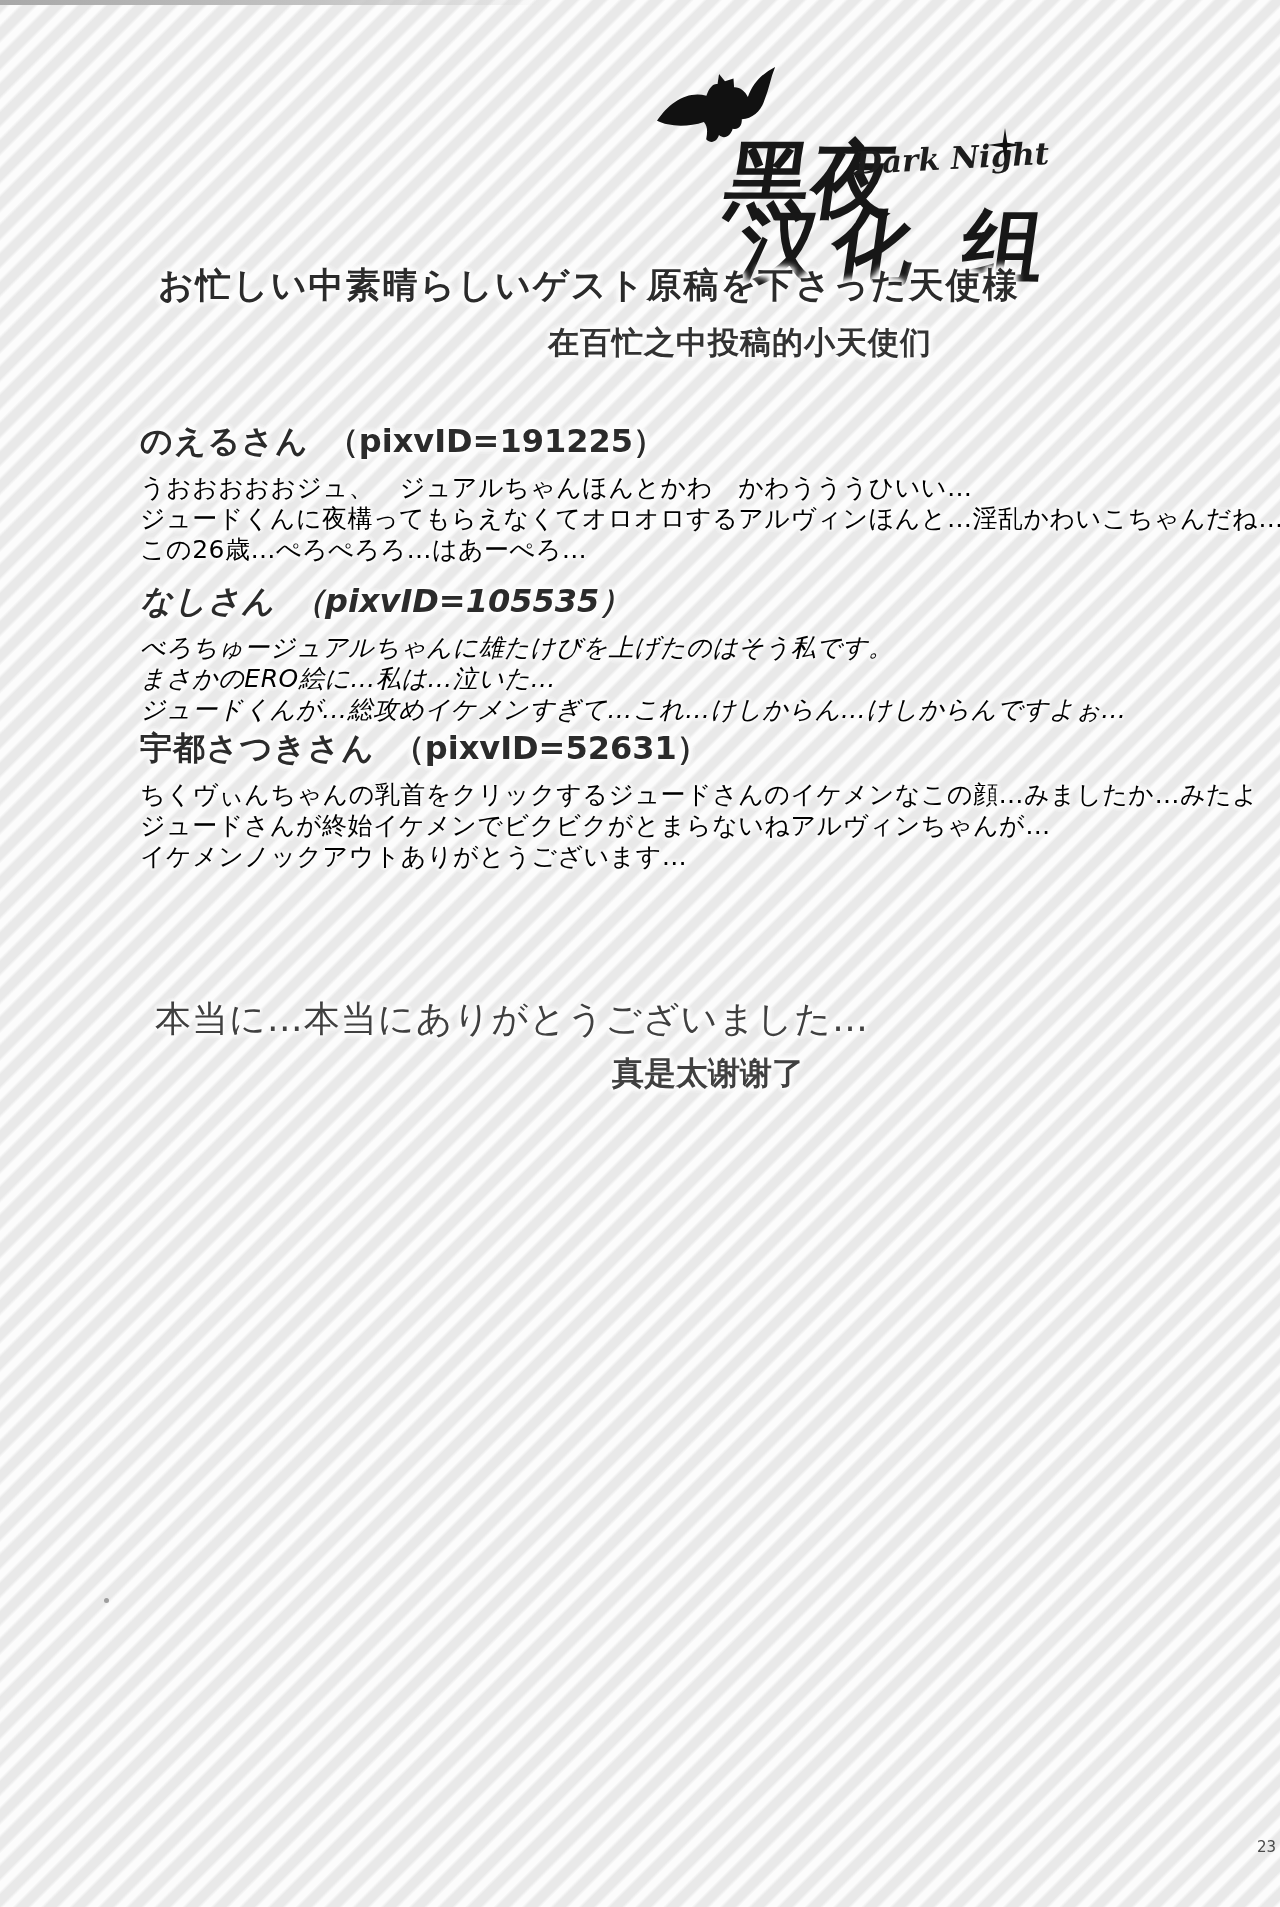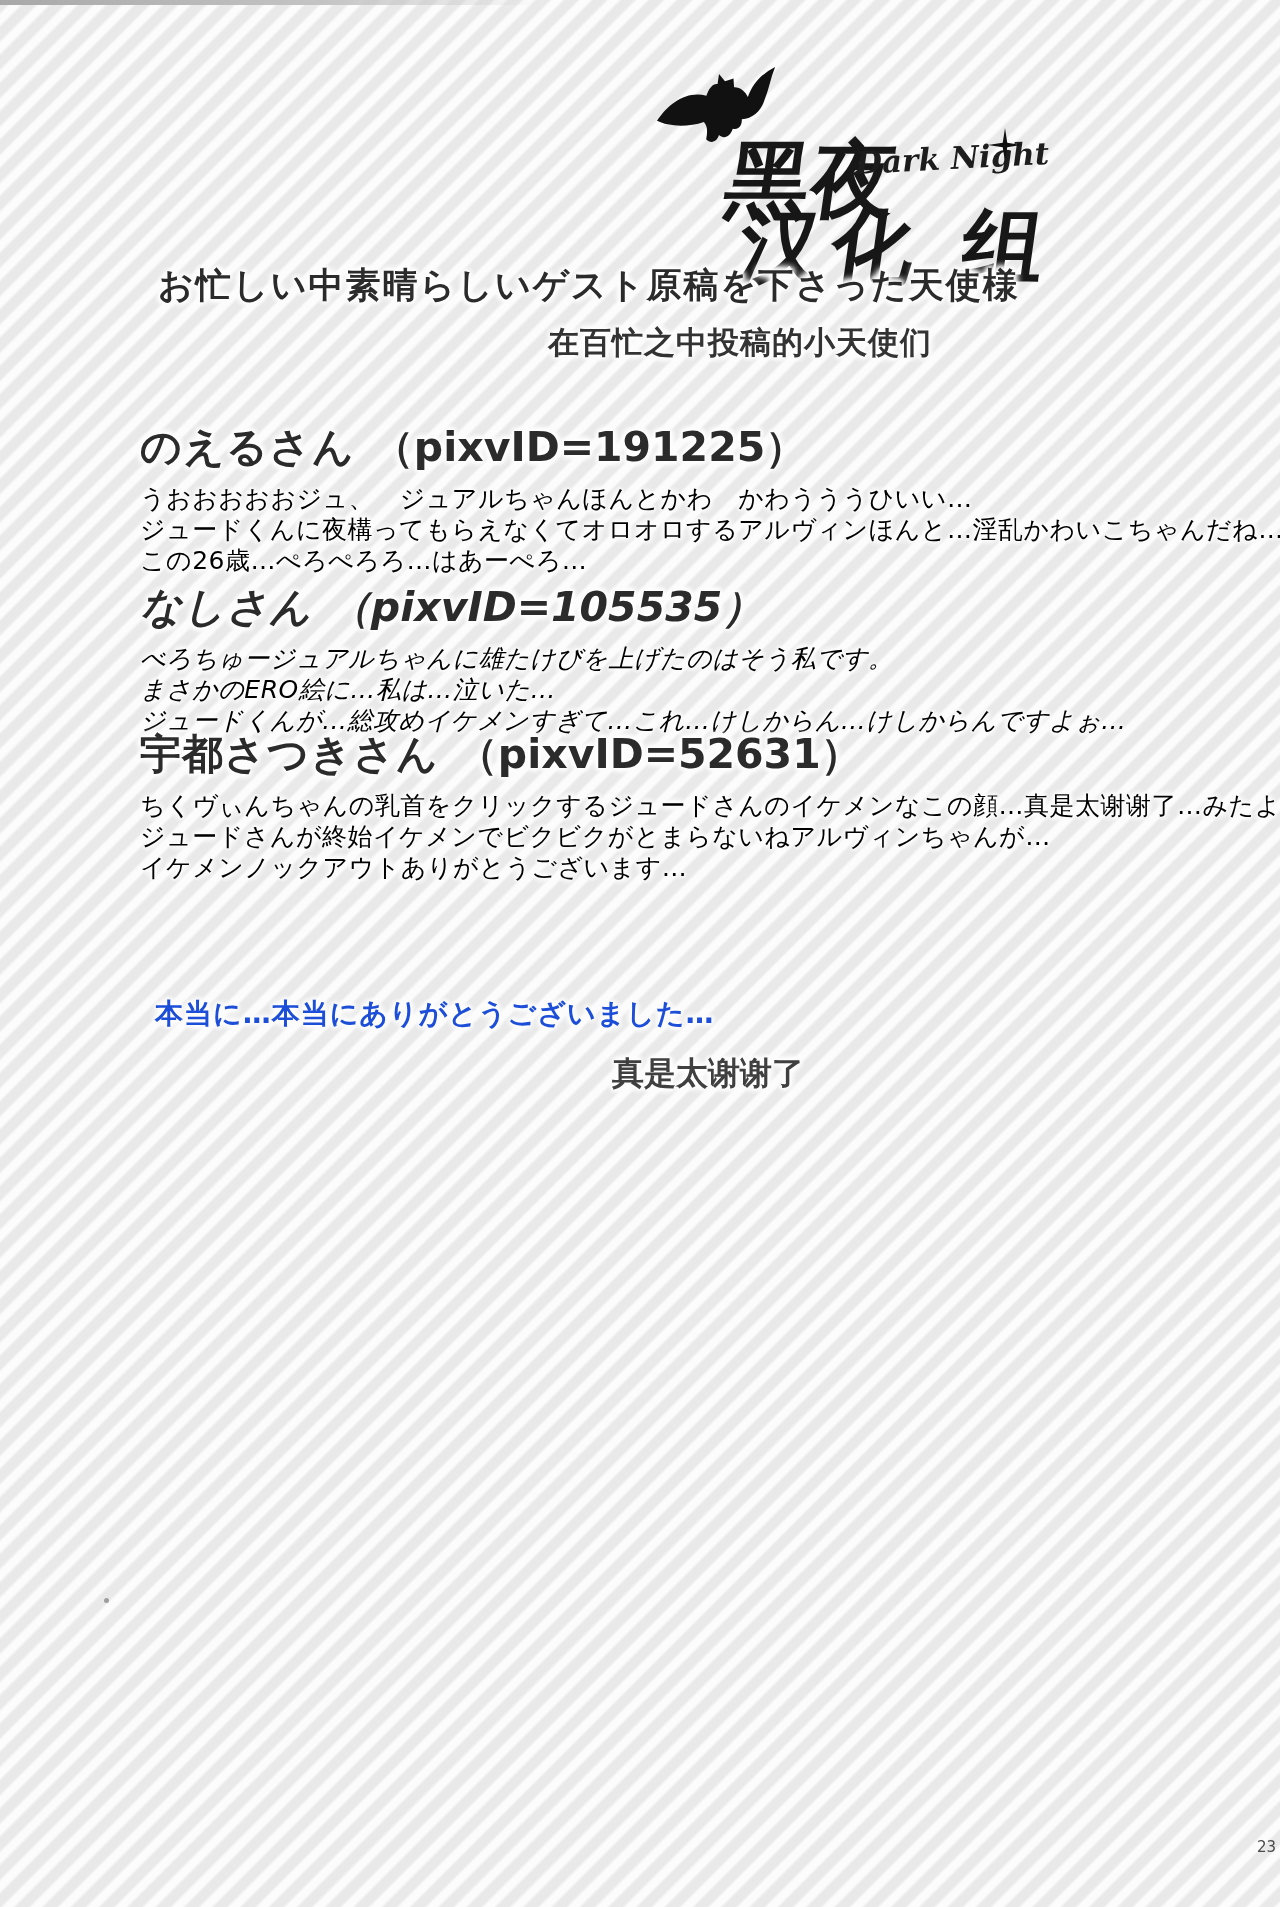--- a/index.html
+++ b/index.html
@@ -49,29 +49,29 @@
 
   
   .heading-jp{left:158px;top:262px;font-size:35px;font-weight:800;
     letter-spacing:2px;color:#2b2b2b;white-space:nowrap;text-align:center;}
   .heading-cn{left:548px;top:322px;font-size:31px;font-weight:700;
     letter-spacing:1px;color:#333;white-space:nowrap;}
 
   
   .section{left:140px;width:1110px;}
   .sec-1{top:420px;} .sec-2{top:580px;font-style:italic;} .sec-3{top:727px;}
-  .guest-title{font-size:41px;font-weight:800;color:#2b2b2b;
+  .guest-title{font-size:32px;font-weight:800;color:#2b2b2b;
     white-space:nowrap;margin-bottom:8px;letter-spacing:1px;}
   .guest-title .gid{margin-left:18px;letter-spacing:0;}
   .guest-lines{font-size:25px;font-weight:500;line-height:31px;color:#000000;
     white-space:nowrap;letter-spacing:0.5px;}
 
   
-  .closing-jp{left:155px;top:995px;font-size:28px;font-weight:700;
-    letter-spacing:1px;color:#1d4ed8;white-space:nowrap;}
+  .closing-jp{left:155px;top:995px;font-size:36px;font-weight:400;
+    letter-spacing:1px;color:#404040;white-space:nowrap;}
   .closing-cn{left:612px;top:1052px;font-size:32px;font-weight:700;
     color:#404040;white-space:nowrap;}
 </style>
 </head>
 <body>
 
 <div class="abs top-sliver"></div>
 <div class="abs stray-dot"></div>
 
 <div class="abs bat">
@@ -130,21 +130,21 @@
     <div>まさかのERO絵に…私は…泣いた…</div>
     <div>ジュードくんが…総攻めイケメンすぎて…これ…けしからん…けしからんですよぉ…</div>
   </div>
 </div>
 
 <div class="abs section sec-3">
   <div class="guest-title halo">
     <span>宇都さつきさん</span><span class="gid">（pixvID=52631）</span>
   </div>
   <div class="guest-lines halo">
-    <div>ちくヴぃんちゃんの乳首をクリックするジュードさんのイケメンなこの顔…真是太谢谢了…みたよ</div>
+    <div>ちくヴぃんちゃんの乳首をクリックするジュードさんのイケメンなこの顔…みましたか…みたよ</div>
     <div>ジュードさんが終始イケメンでビクビクがとまらないねアルヴィンちゃんが…</div>
     <div>イケメンノックアウトありがとうございます…</div>
   </div>
 </div>
 
 <div class="abs closing-jp halo">本当に…本当にありがとうございました…</div>
 <div class="abs closing-cn halo">真是太谢谢了</div>
 
 <div class="abs page-number">23</div>
 

